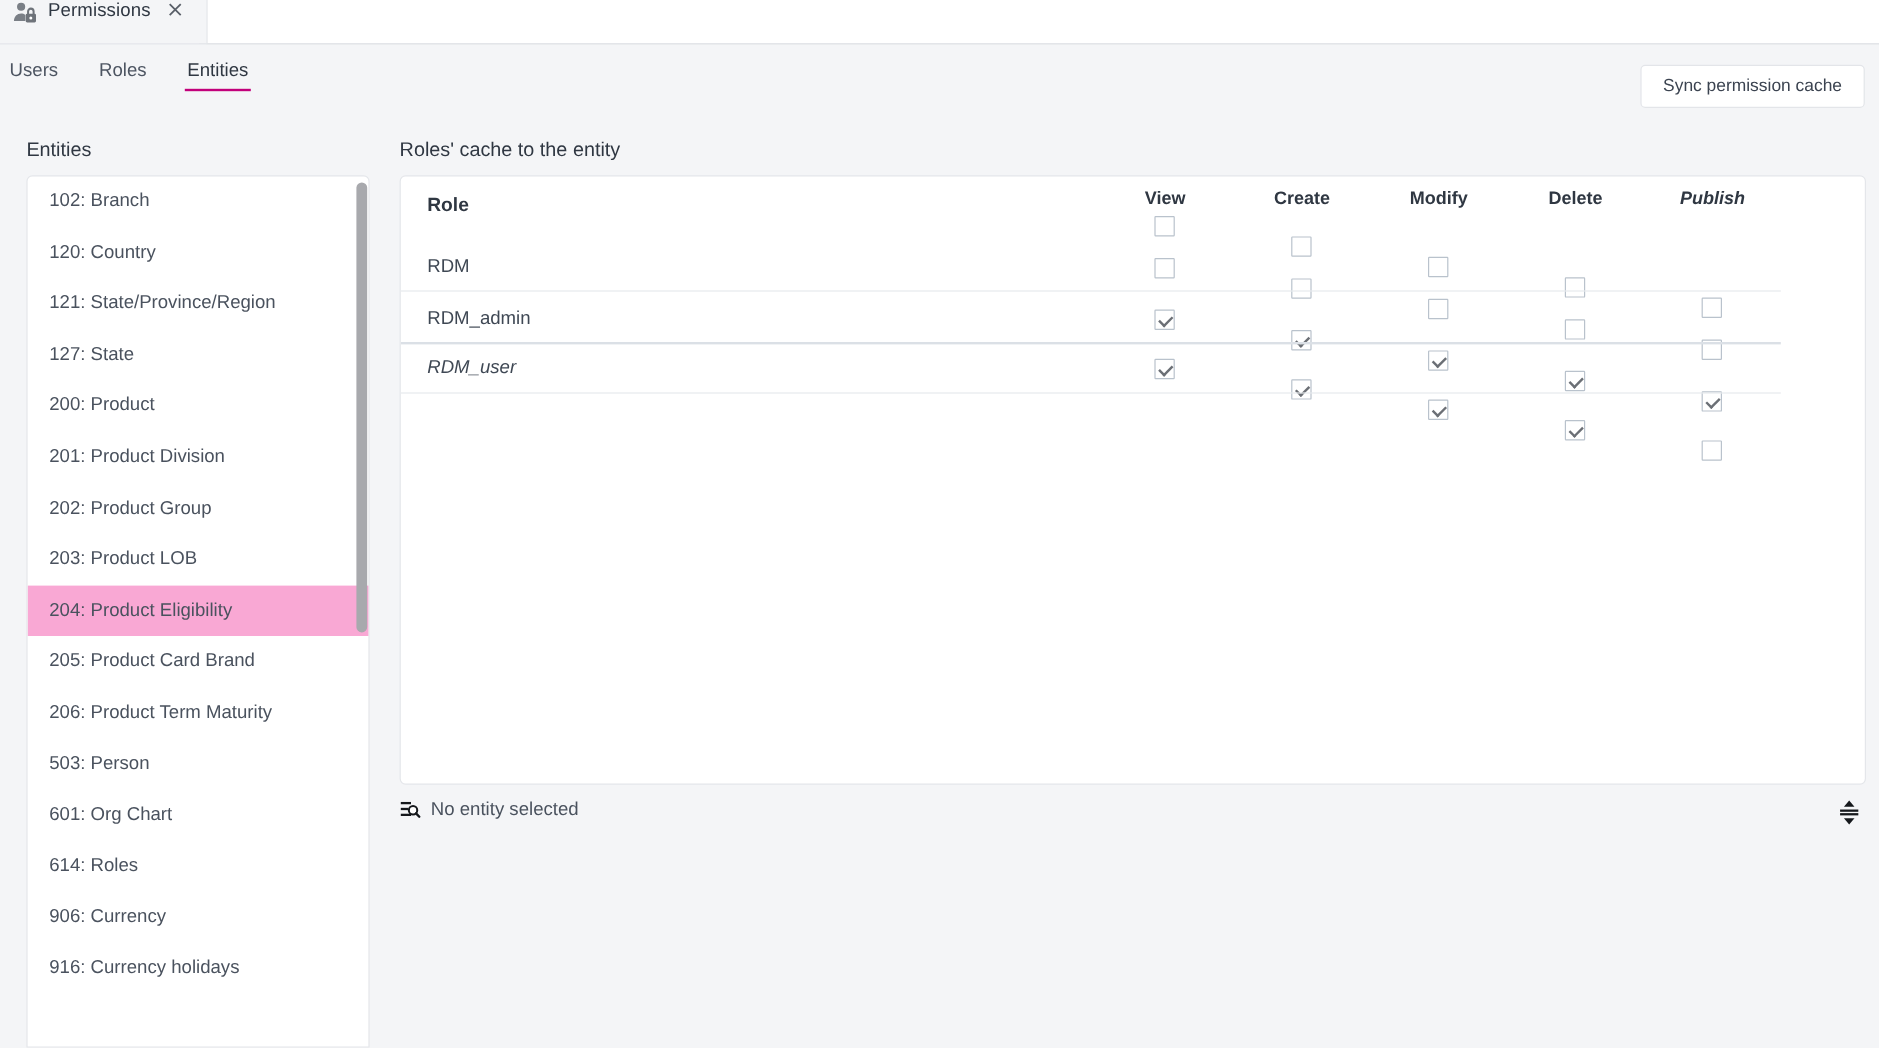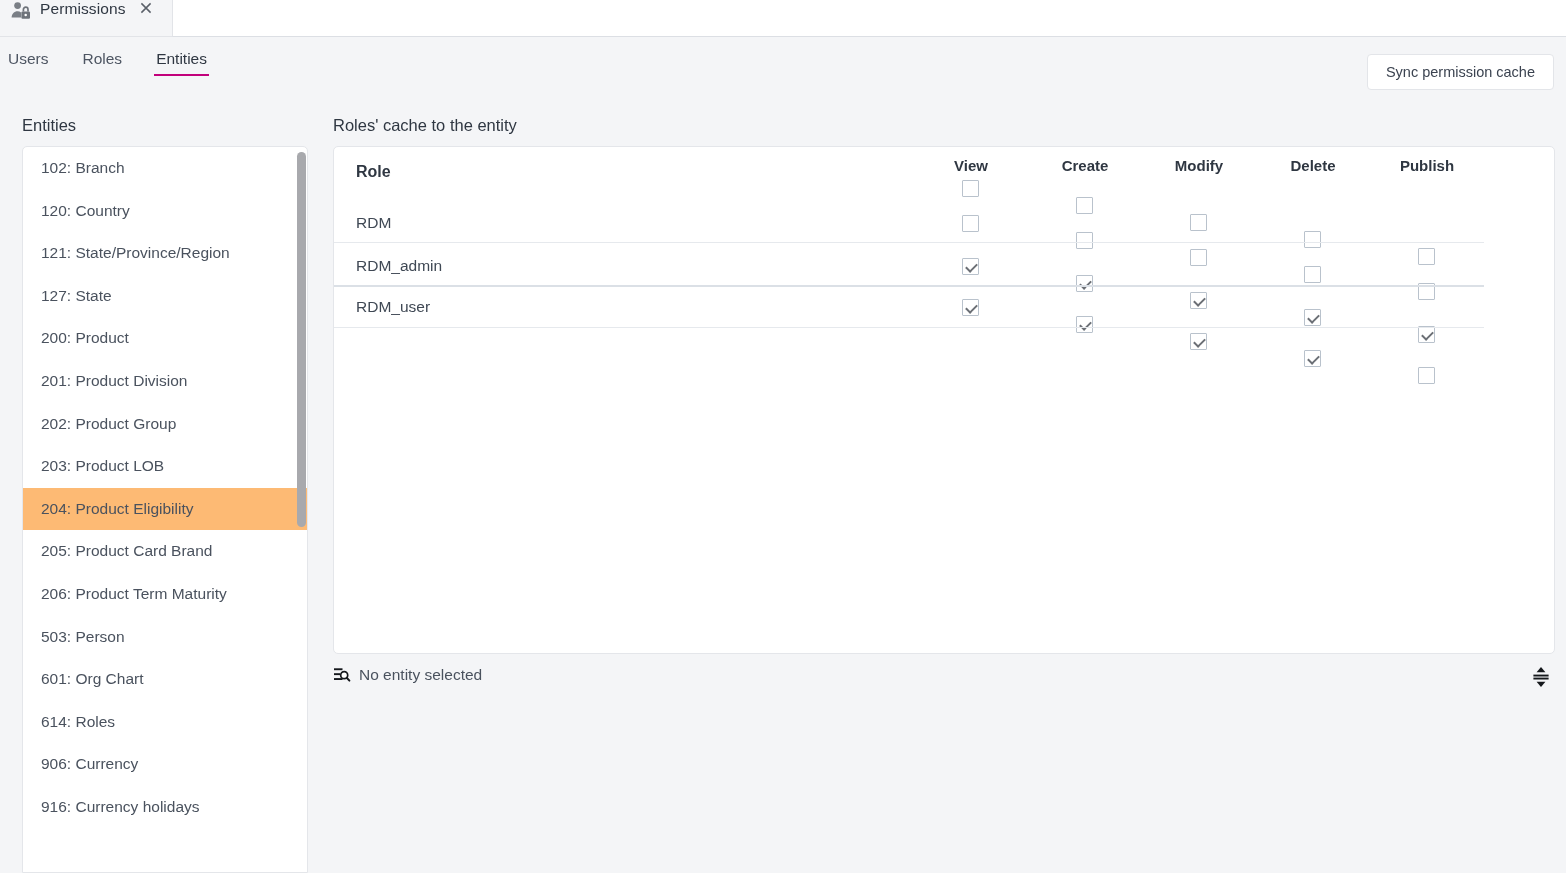--- a/index.html
+++ b/index.html
@@ -139,21 +139,21 @@
   .entity-item {
     height: 42.6px;
     line-height: 42.6px;
     padding-left: 18px;
     font-size: 15.5px;
     color: #4a525e;
     white-space: nowrap;
     cursor: pointer;
     box-sizing: border-box;
   }
-  .entity-item.selected { background: #fdba74; }
+  .entity-item.selected { background: #f9a8d4; }
   .list-scrollbar {
     position: absolute;
     left: 274px; top: 5px;
     width: 9px; height: 375px;
     background: #a8a9ad;
     border-radius: 5px;
     cursor: pointer;
   }
 
   
@@ -329,42 +329,42 @@
     <div class="thead-row">
       <div class="th-role">Role</div>
     <div class="th-col" style="left: 637px;"><span>View</span></div>
         <span class="cb hdr-cb" style="left: 637px;"></span>
         <div class="th-col" style="left: 751px;"><span>Create</span></div>
         <span class="cb hdr-cb" style="left: 751px;"></span>
         <div class="th-col" style="left: 865px;"><span>Modify</span></div>
         <span class="cb hdr-cb" style="left: 865px;"></span>
         <div class="th-col" style="left: 979px;"><span>Delete</span></div>
         <span class="cb hdr-cb" style="left: 979px;"></span>
-        <div class="th-col" style="left: 1093px;"><span>Publish</span></div>
+        <div class="th-col" style="left: 1093px; font-style: italic;"><span>Publish</span></div>
         <span class="cb hdr-cb" style="left: 1093px;"></span>
       </div>
   <div class="trow" style="top: 56px;">
         <div class="td-role">RDM</div>
         <span class="cb cell-cb" style="left: 637px;"></span>
         <span class="cb cell-cb" style="left: 751px;"></span>
         <span class="cb cell-cb" style="left: 865px;"></span>
         <span class="cb cell-cb" style="left: 979px;"></span>
         <span class="cb cell-cb" style="left: 1093px;"></span>
       </div>
       <div class="row-sep" style="top: 95px;"></div>
       <div class="trow" style="top: 99px;">
         <div class="td-role">RDM_admin</div>
         <span class="cb cell-cb checked" style="left: 637px;"></span>
         <span class="cb cell-cb checked" style="left: 751px;"></span>
         <span class="cb cell-cb checked" style="left: 865px;"></span>
         <span class="cb cell-cb checked" style="left: 979px;"></span>
         <span class="cb cell-cb checked" style="left: 1093px;"></span>
       </div>
       <div class="row-sep strong" style="top: 138px;"></div>
-      <div class="trow" style="top: 140px;">
+      <div class="trow" style="top: 140px; font-style: italic;">
         <div class="td-role">RDM_user</div>
         <span class="cb cell-cb checked" style="left: 637px;"></span>
         <span class="cb cell-cb checked" style="left: 751px;"></span>
         <span class="cb cell-cb checked" style="left: 865px;"></span>
         <span class="cb cell-cb checked" style="left: 979px;"></span>
         <span class="cb cell-cb" style="left: 1093px;"></span>
       </div>
       <div class="row-sep" style="top: 180px;"></div>
     </div>
 </div>

